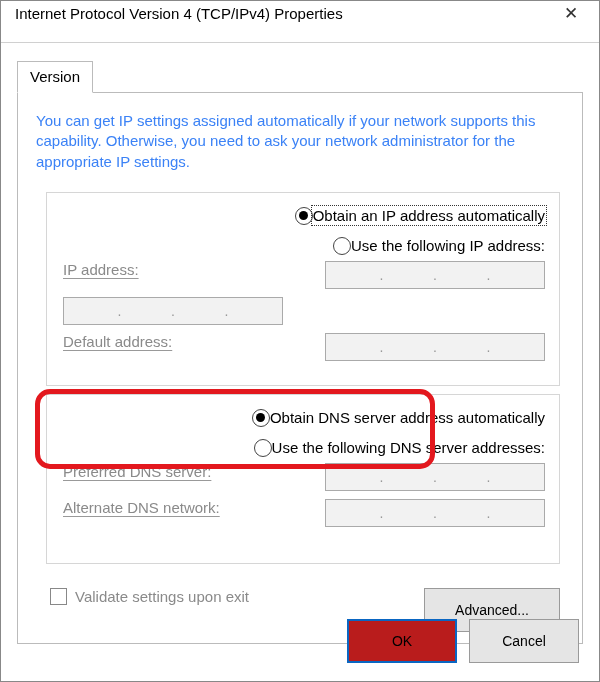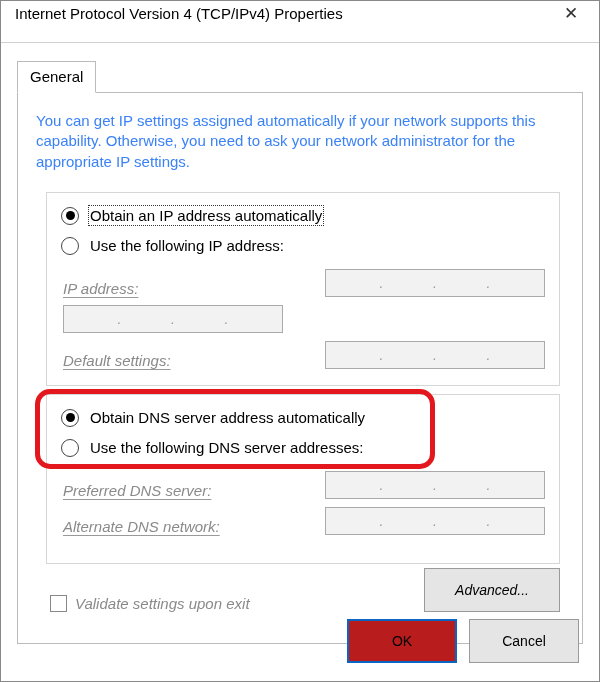--- a/index.html
+++ b/index.html
@@ -88,22 +88,23 @@
       position: relative;
       margin-left: 10px;
       margin-right: 4px;
     }
     .radio-row {
       display: flex;
       align-items: center;
       height: 30px;
       font-size: 15px;
       color: #000;
-      gap: 11px;
-      cursor: pointer;
+      gap: 0;
+      cursor: pointer;
+      justify-content: flex-end;
     }
     .radio-circle {
       width: 18px;
       height: 18px;
       border: 1px solid #444;
       border-radius: 50%;
       display: flex;
       align-items: center;
       justify-content: center;
       flex-shrink: 0;
@@ -113,24 +114,23 @@
       height: 9px;
       background: #000;
       border-radius: 50%;
     }
     .radio-label.focused {
       outline: 1px dotted #333;
       outline-offset: 1px;
     }
     .field-row {
       display: flex;
-      align-items: flex-end;
+      align-items: flex-start;
       height: 36px;
       padding-left: 2px;
-      font-style: italic;
     }
     .field-label {
       flex: 1;
       font-size: 15px;
       text-decoration: underline;
       text-decoration-style: solid;
       text-decoration-color: #999;
       text-underline-offset: 3px;
     }
     .field-label.disabled {
@@ -162,24 +162,23 @@
       border-radius: 15px;
       left: 20px;
       top: 245px;
       width: 400px;
       height: 80px;
       pointer-events: none;
       z-index: 10;
     }
     .bottom-row {
       display: flex;
-      align-items: flex-end;
-      margin-top: 4px;
+      align-items: flex-start;
+      margin-top: 24px;
       padding: 0 4px 0 14px;
-      font-style: italic;
     }
     .checkbox-row {
       display: flex;
       align-items: center;
       gap: 8px;
       font-size: 15px;
       color: #8a8a8a;
       flex: 1;
       cursor: pointer;
     }
@@ -227,21 +226,21 @@
 <div class="window">
   <div class="titlebar">
     <span class="titlebar-text">Internet Protocol Version 4 (TCP/IPv4) Properties</span>
     <div class="close-btn">
       <span>✕</span>
     </div>
   </div>
 
   <div class="dialog-body">
     <div class="tabstrip">
-      <div class="tab active">General</div>
+      <div class="tab active">Version</div>
     </div>
 
     <div class="panel">
 
       <div class="intro-text">You can get IP settings assigned automatically if your network supports this capability. Otherwise, you need to ask your network administrator for the appropriate IP settings.</div>
 
       <div class="group">
         <div class="radio-row">
           <span class="radio-circle">
               <span class="dot"></span>
@@ -270,21 +269,21 @@
             <span>&nbsp;</span>
               <span class="ip-dot">.</span>
               <span>&nbsp;</span>
               <span class="ip-dot">.</span>
               <span>&nbsp;</span>
               <span class="ip-dot">.</span>
               <span>&nbsp;</span>
           </div>
         </div>
         <div class="field-row">
-          <span class="field-label disabled">Default settings:</span>
+          <span class="field-label disabled">Default address:</span>
           <div class="ip-input disabled">
             <span>&nbsp;</span>
               <span class="ip-dot">.</span>
               <span>&nbsp;</span>
               <span class="ip-dot">.</span>
               <span>&nbsp;</span>
               <span class="ip-dot">.</span>
               <span>&nbsp;</span>
           </div>
         </div>

